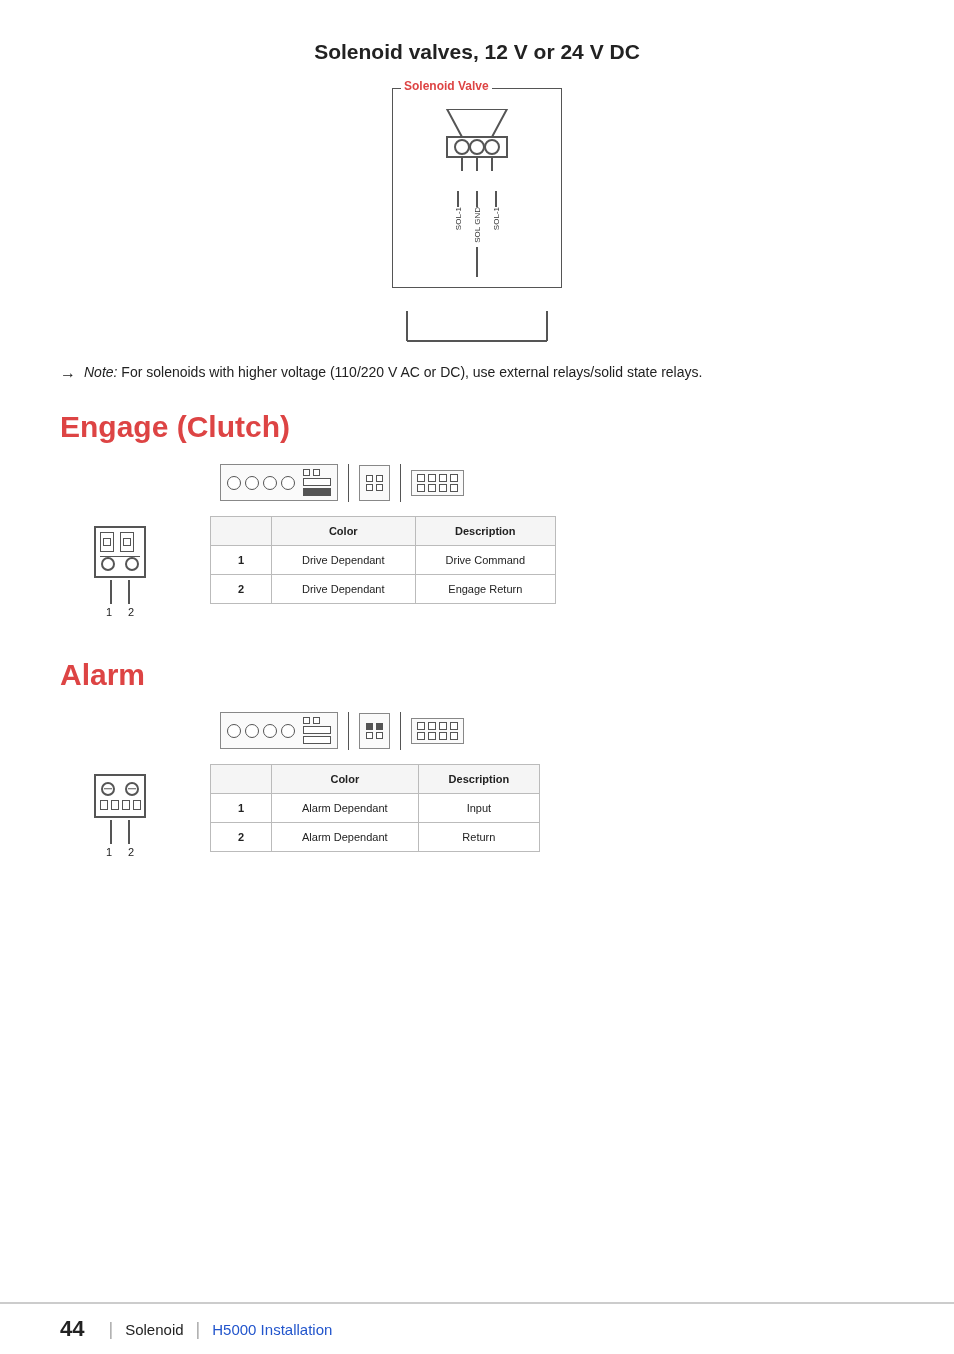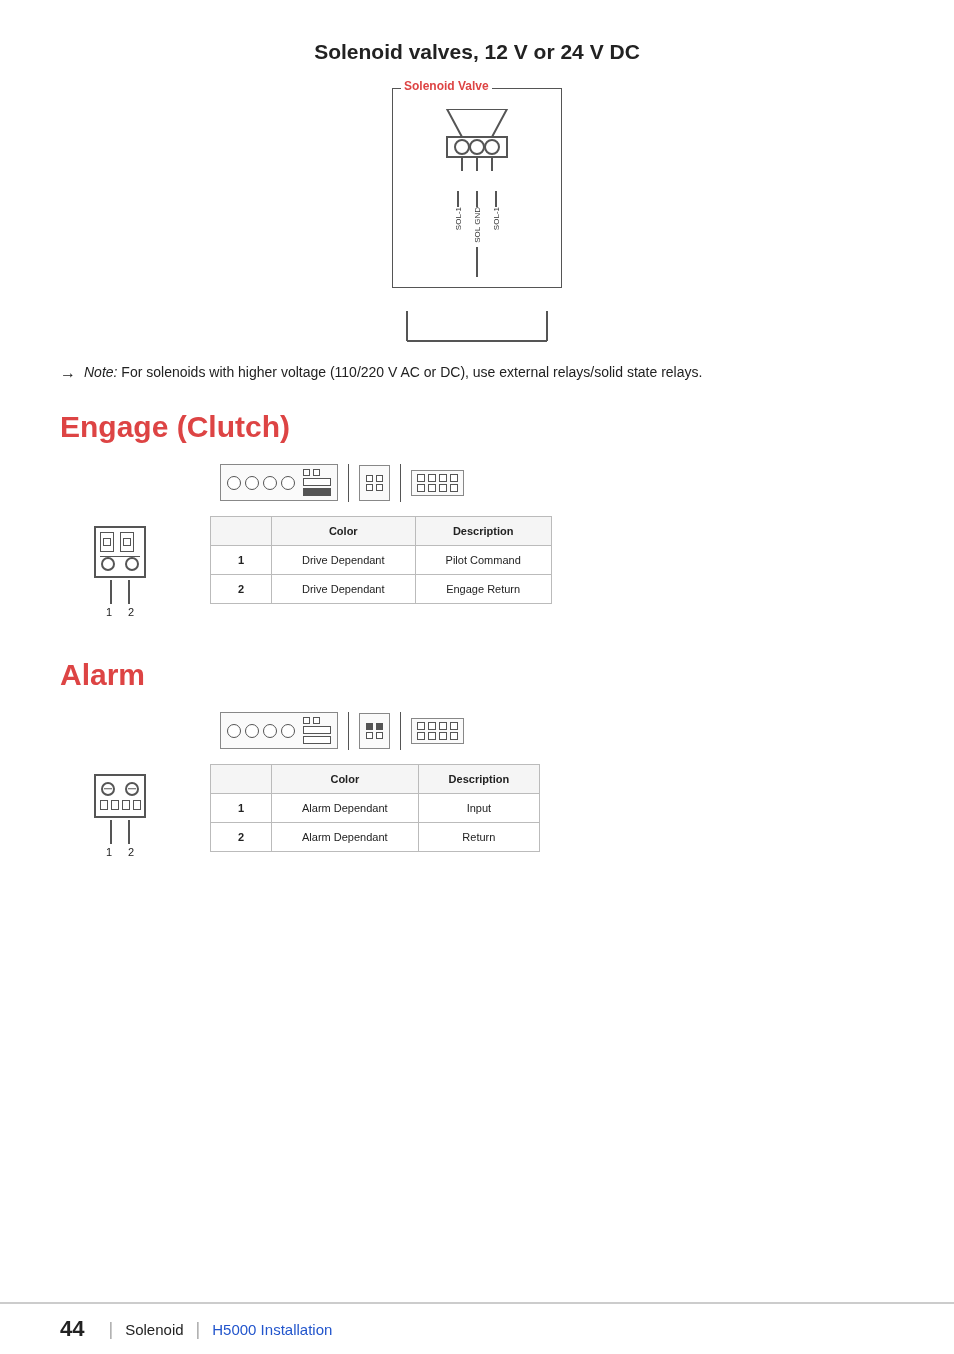--- a/index.html
+++ b/index.html
@@ -468,21 +468,21 @@
             <tr>
               <th></th>
               <th>Color</th>
               <th>Description</th>
             </tr>
           </thead>
           <tbody id="engage-table-body">
           <tr>
       <td class="row-num">1</td>
       <td>Drive Dependant</td>
-      <td>Pilot Command</td>
+      <td>Drive Command</td>
     </tr>
               <tr>
       <td class="row-num">2</td>
       <td>Drive Dependant</td>
       <td>Engage Return</td>
     </tr>
             </tbody>
         </table>
       </div>
     </div>

